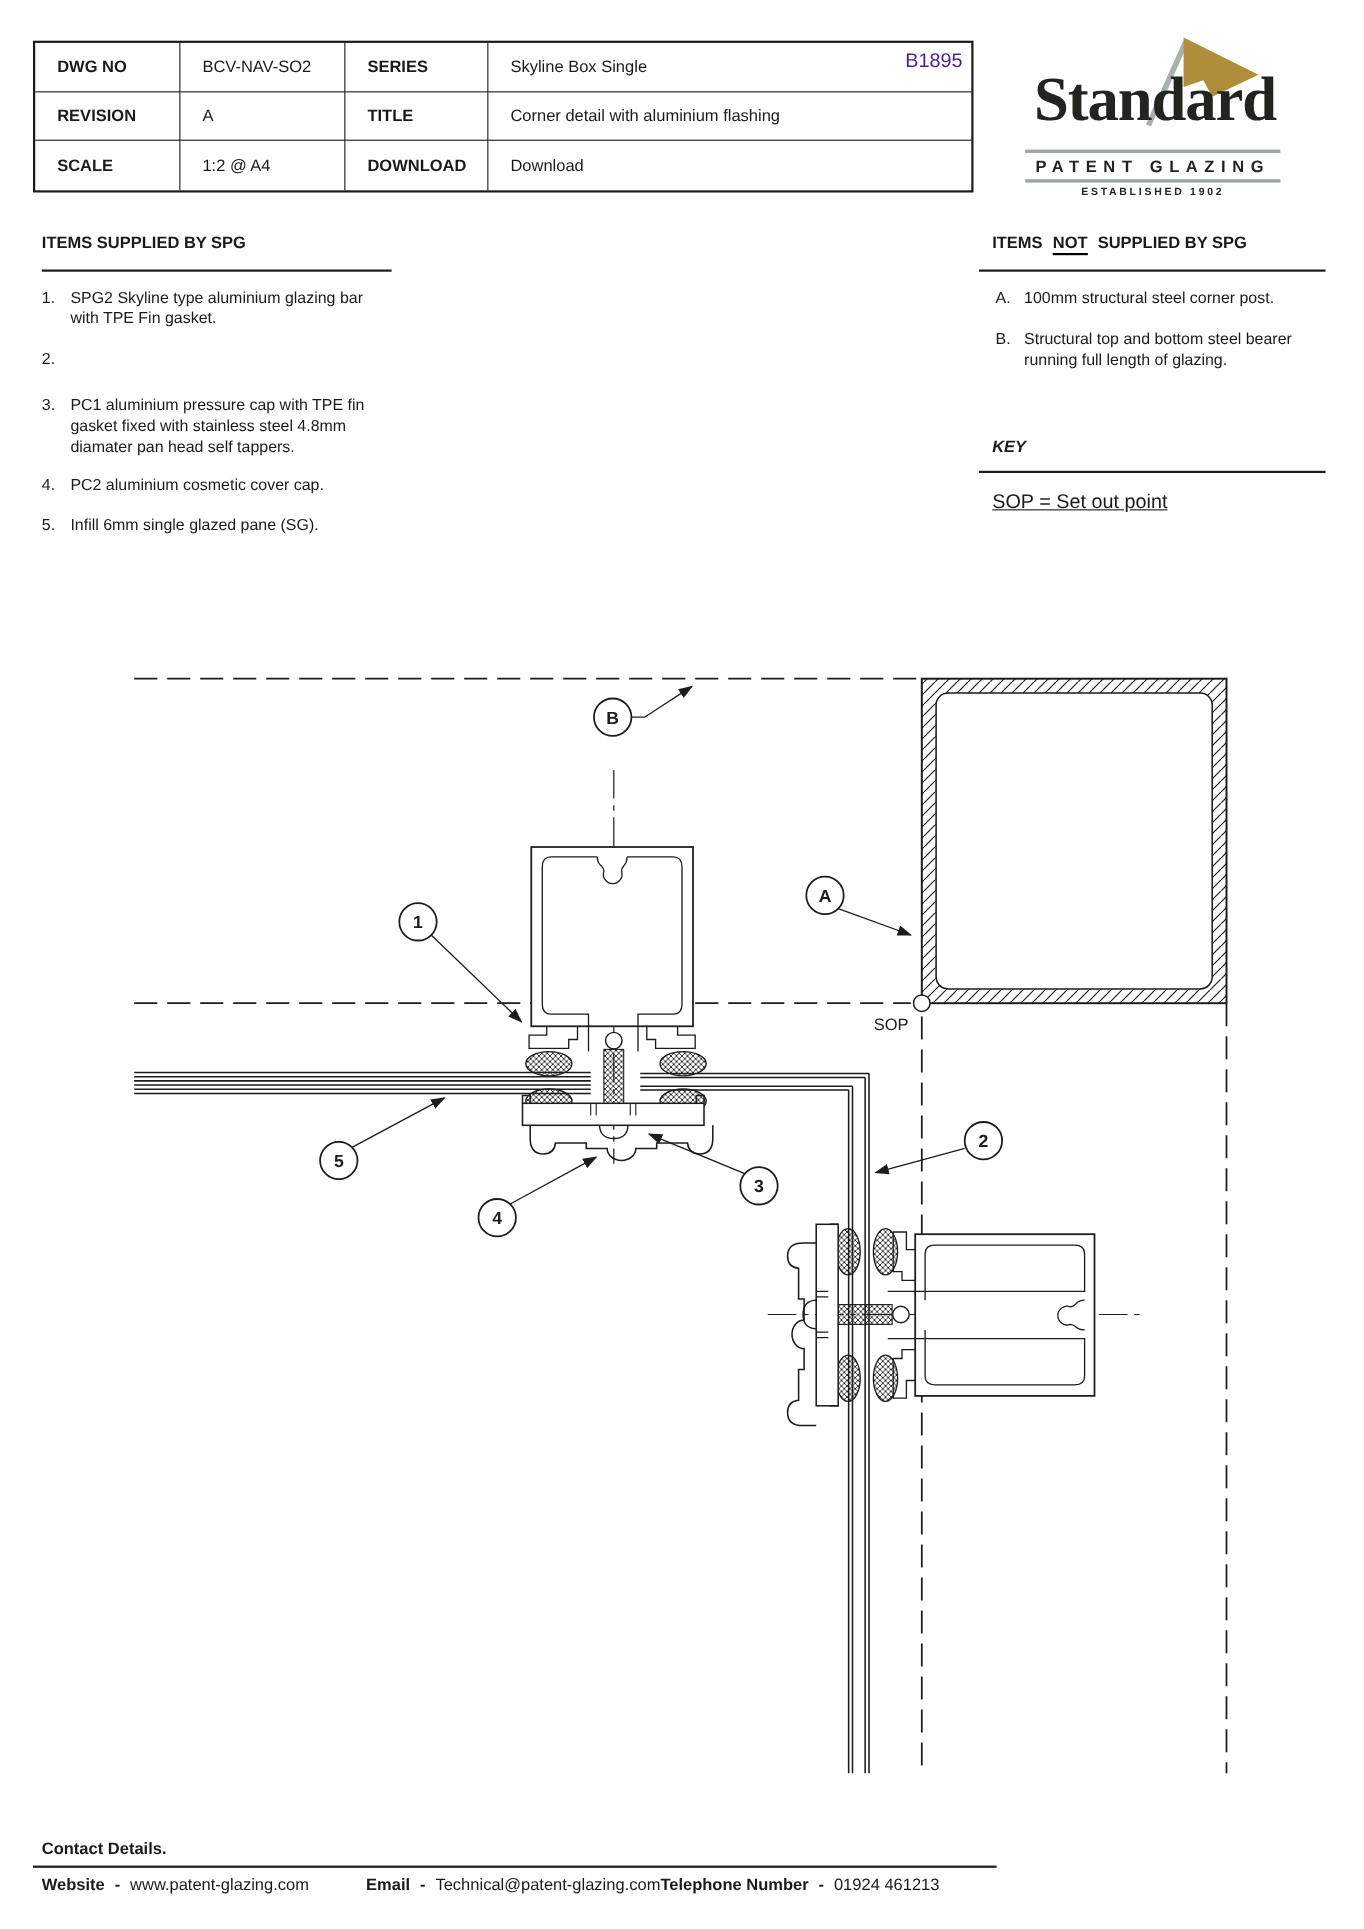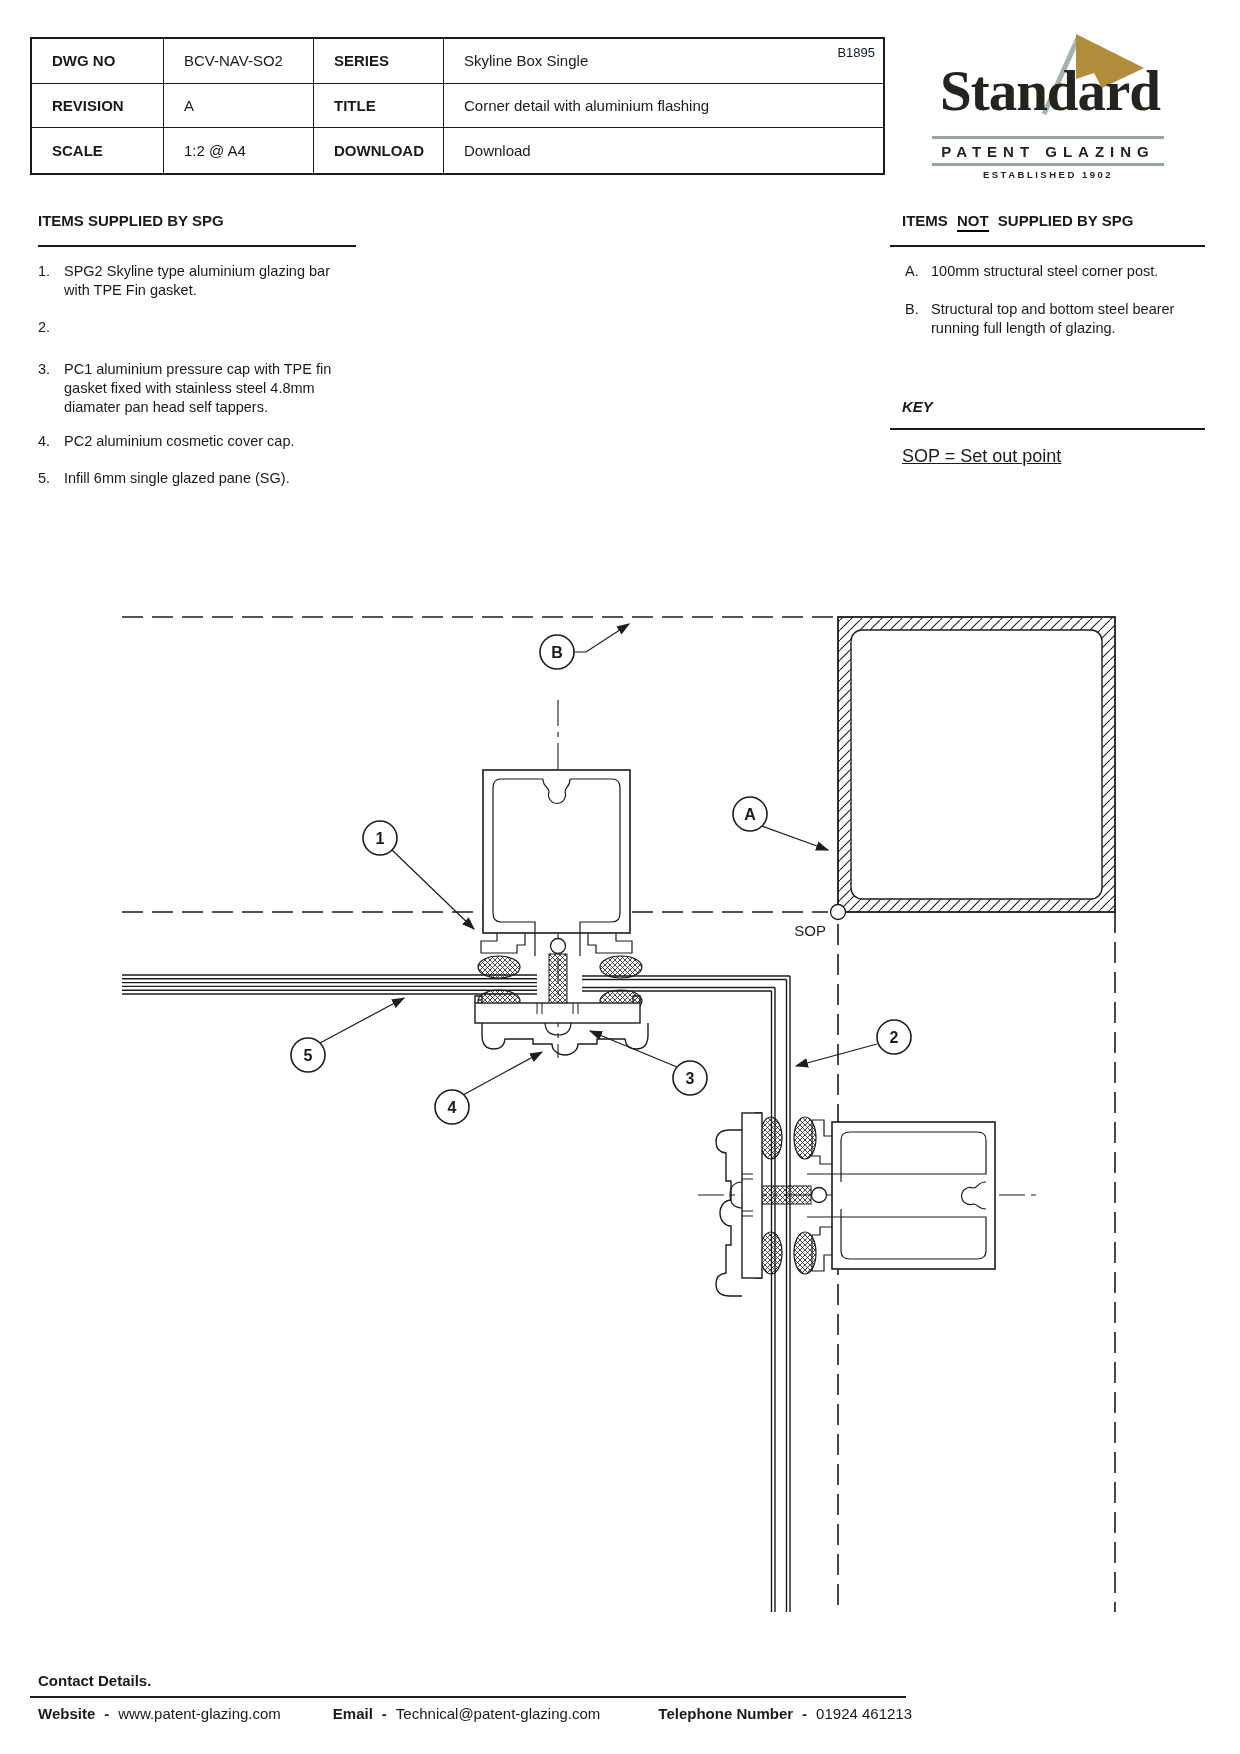--- a/index.html
+++ b/index.html
@@ -10,21 +10,21 @@
   #titleblock{position:absolute;left:30px;top:37px;width:855px;height:138px;
               border:2px solid #1a1a1a;display:grid;
               grid-template-columns:132px 150px 130px 1fr;
               grid-template-rows:1fr 1fr 1fr;box-sizing:border-box;}
   #titleblock .cell{display:flex;align-items:center;padding-left:20px;
               font-size:15px;border-right:1.6px solid #1a1a1a;
               border-bottom:1.6px solid #1a1a1a;box-sizing:border-box;white-space:nowrap;}
   #titleblock .cell.lastcol{border-right:none;}
   #titleblock .cell.lastrow{border-bottom:none;}
   #titleblock .lbl{font-weight:bold;}
-  #watermark{position:absolute;right:8px;top:6px;font-size:13px;color:#0f172a;}
+  #watermark{position:absolute;right:8px;top:6px;font-size:18px;color:#4c1d95;}
 
   
   #logo{position:absolute;left:928px;top:22px;width:244px;height:150px;}
   #logo .name{position:absolute;left:4px;top:40px;width:236px;text-align:center;
       font-family:"Liberation Serif",serif;font-weight:bold;font-size:57px;
       color:#23231f;letter-spacing:-1px;line-height:1;}
   #logo .rule{position:absolute;left:4px;width:232px;height:2.5px;}
   #logo .sub{position:absolute;left:0;top:121px;width:240px;text-align:center;
       font-size:15px;font-weight:bold;letter-spacing:6px;color:#23231f;}
   #logo .est{position:absolute;left:0;top:147px;width:240px;text-align:center;
@@ -42,21 +42,21 @@
   
   #keydef{position:absolute;font-size:18px;text-decoration:underline;}
 
   
   #contact{position:absolute;left:38px;top:1672px;font-size:15px;font-weight:bold;}
   #footrule{position:absolute;left:30px;top:1696px;width:876px;height:2px;background:#1a1a1a;}
   #footrow{position:absolute;left:38px;top:1705px;font-size:15px;display:flex;align-items:baseline;white-space:nowrap;}
   #footrow .lbl{font-weight:bold;}
   #footrow .dash{margin:0 9px;font-weight:bold;}
   #footrow .gap1{margin-left:52px;}
-  #footrow .gap2{margin-left:58px;}
+  #footrow .gap2{}
   #nbs{position:absolute;left:944px;top:1771px;display:flex;align-items:flex-end;}
   #nbs .nbstext{font-size:37px;font-weight:bold;color:#0d0d0d;letter-spacing:-1px;margin-left:5px;}
 
   
   #drawing{position:absolute;left:0;top:0;width:1240px;height:1754px;}
   .ln{stroke:#1c1c1c;fill:none;}
   .dash{stroke-dasharray:21 9;stroke-width:1.6;}
   .dashdot{stroke-dasharray:26 6 5 6;stroke-width:1.1;}
   .balloon{fill:#fff;stroke:#1c1c1c;stroke-width:1.6;}
   .btext{font-size:16px;font-weight:bold;fill:#1c1c1c;text-anchor:middle;}

